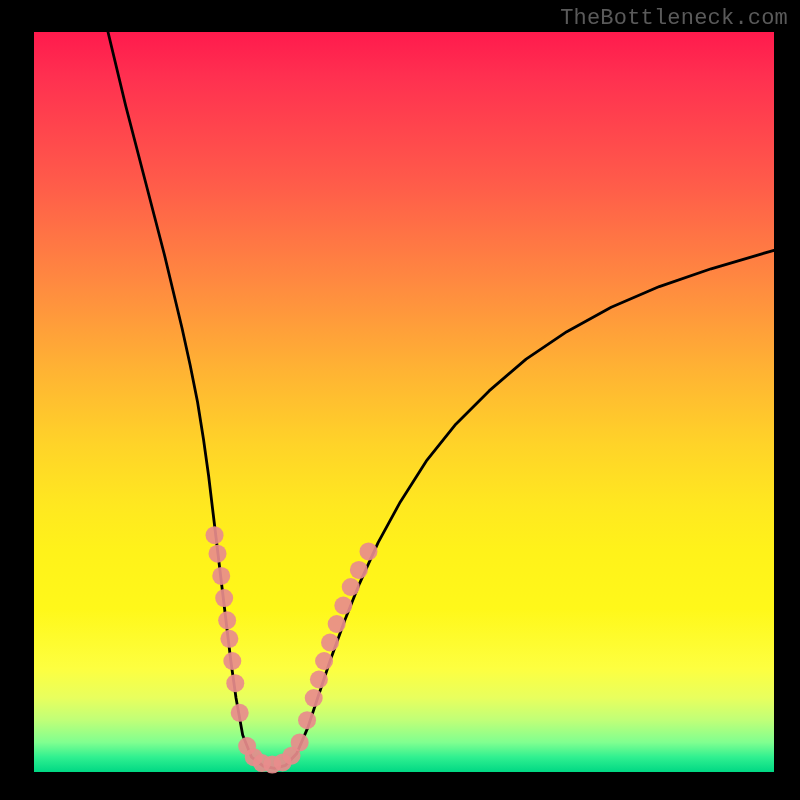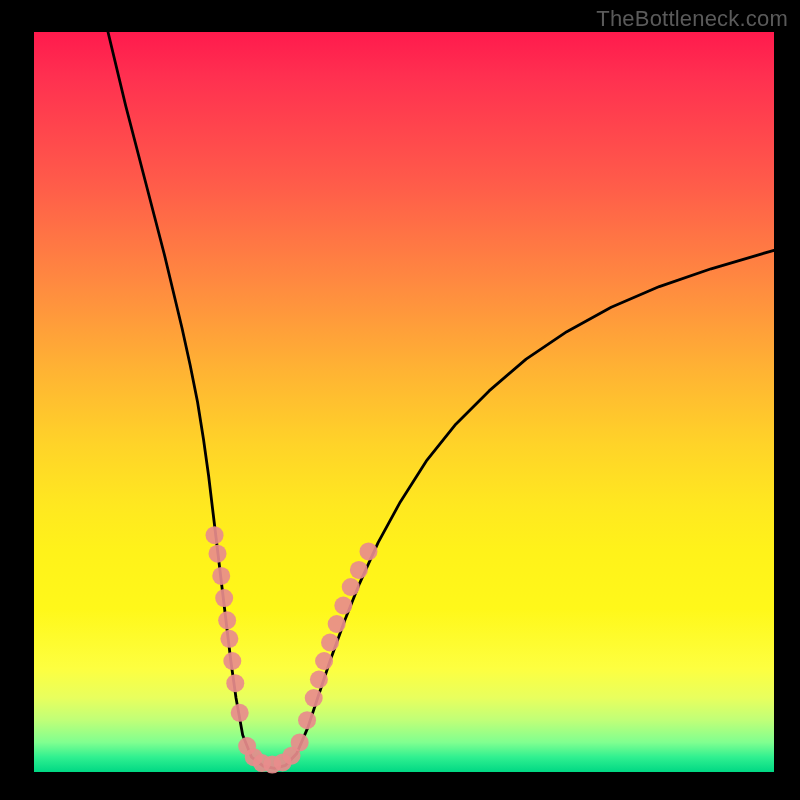--- a/index.html
+++ b/index.html
@@ -9,20 +9,21 @@
     height: 800px;
     overflow: hidden;
     background: #000;
     font-family: Arial, Helvetica, sans-serif;
   }
   .frame {
     position: relative;
     width: 800px;
     height: 800px;
     background: #000;
+    font-family: Liberation Mono, monospace;
   }
   .plot-area {
     position: absolute;
     left: 34px;
     top: 32px;
     width: 740px;
     height: 740px;
     
   }
   .gradient-bg {

